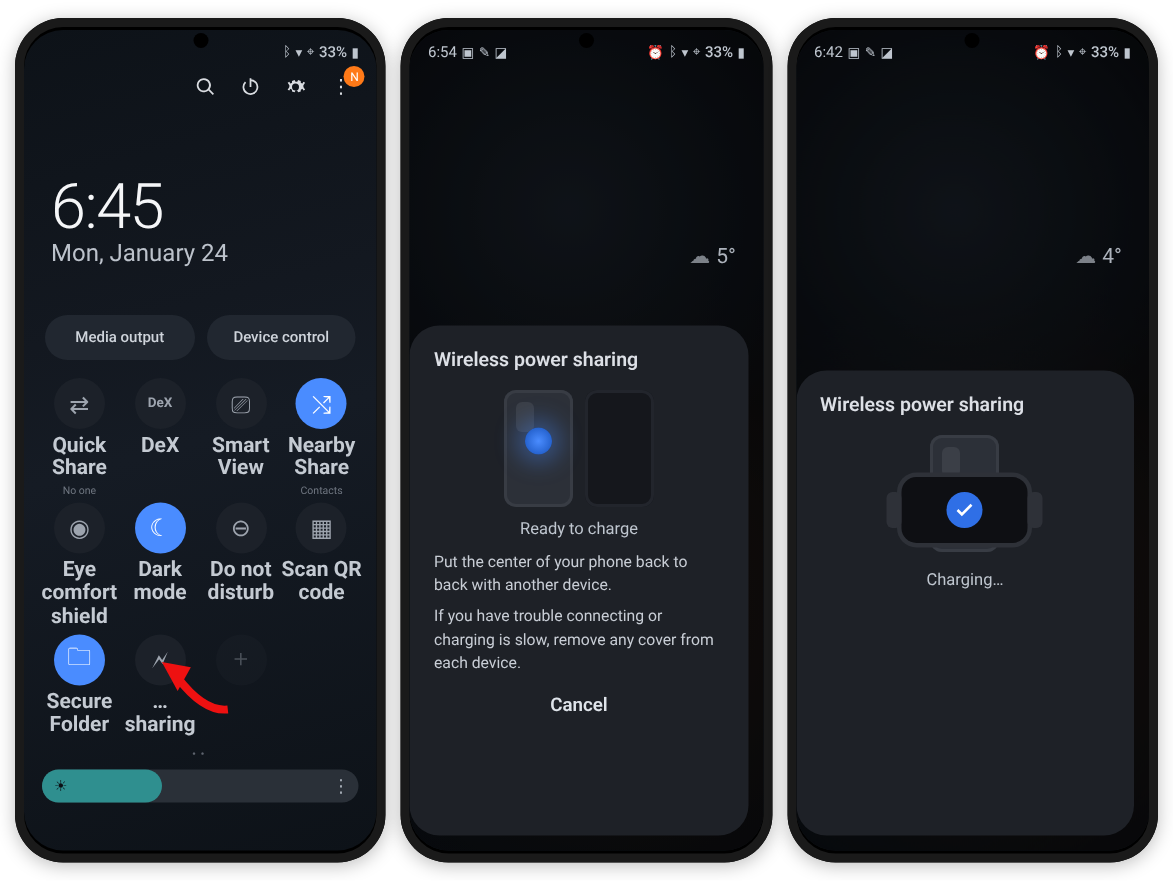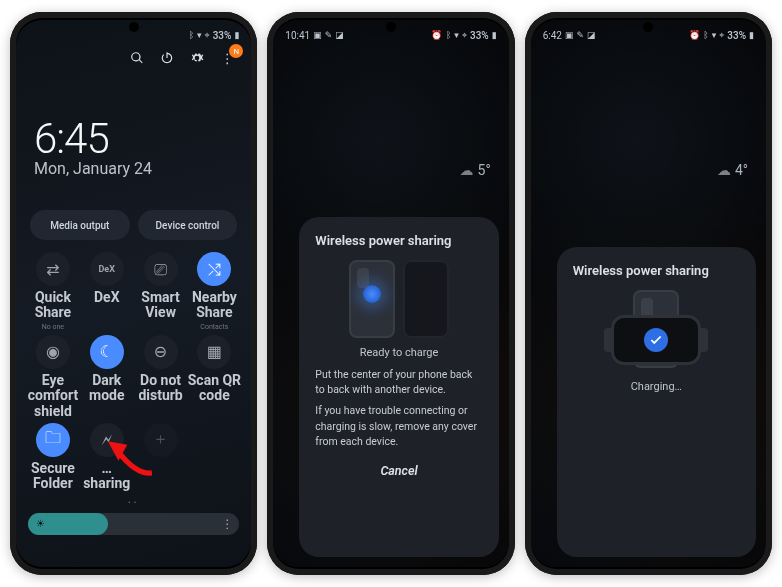--- a/index.html
+++ b/index.html
@@ -102,21 +102,21 @@
       #0a0d12;
     filter: brightness(.5);
   }
   .weather-strip {
     position:relative; margin-top:120px; display:flex; justify-content:flex-end;
     align-items:center; gap:4px; padding-right:18px; color:#adb3bc;
     font-size:14px;
   }
   .weather-strip .cloud { font-size:14px; opacity:.7; }
   .sheet {
-    position:absolute; left:26px; right:10px; bottom:10px;
+    position:absolute; left:0; right:10px; bottom:10px;
     background:#1e2127; border-radius:20px; padding:16px 16px 14px 16px;
     color:#dde0e6;
   }
   .sheet h3 { font-size:13px; font-weight:600; margin-bottom:12px;}
   .diagram { display:flex; justify-content:center; gap:8px; margin:6px 0 8px 0; align-items:center;}
   .devbox {
     width:46px;height:78px;border-radius:8px;background:#2c3038; position:relative;
     box-shadow: inset 0 0 0 2px #383c44;
   }
   .devbox.dark { background:#15171c; box-shadow: inset 0 0 0 2px #22252c;}
@@ -148,21 +148,21 @@
   }
   .diagram2 .watch::before{left:-10px;}
   .diagram2 .watch::after{right:-10px;}
   .check {
     width:24px;height:24px;border-radius:50%;background:#2f6fe6;
     display:flex;align-items:center;justify-content:center;
   }
   .check svg{width:14px;height:14px;stroke:#fff;stroke-width:3;fill:none;}
   .status-line{ font-size:11px; text-align:center; color:#bfc6cf; margin:4px 0 8px 0;}
   .body-text{ font-size:10.5px; color:#c8cdd5; line-height:1.45; margin-top:6px;}
-  .sheet-btn{ text-align:center; font-size:12.5px; font-weight:600; color:#dfe4ea; padding-top:14px;font-style:italic;}
+  .sheet-btn{ text-align:center; font-size:12.5px; font-weight:600; color:#dfe4ea; padding-top:14px;}
 
 </style>
 </head>
 <body>
 
 <div class="phone">
   <div class="notch"></div>
   <div class="screen">
 
     <div class="statusbar">
@@ -296,21 +296,21 @@
     </div>
   </div>
 </div>
 
 <div class="phone">
   <div class="notch"></div>
   <div class="screen">
     <div class="wall"></div>
     <div class="statusbar" style="position:relative">
       <span class="left">
-        <span>10:41</span>
+        <span>6:54</span>
         <span class="ico">▣</span>
         <span class="ico">✎</span>
         <span class="ico">◪</span>
       </span>
       <span class="right">
         <span class="ico">⏰</span>
         <span class="ico">ᛒ</span>
         <span class="ico">▾</span>
         <span class="ico">⌖</span>
         <span class="pct">33%</span>

